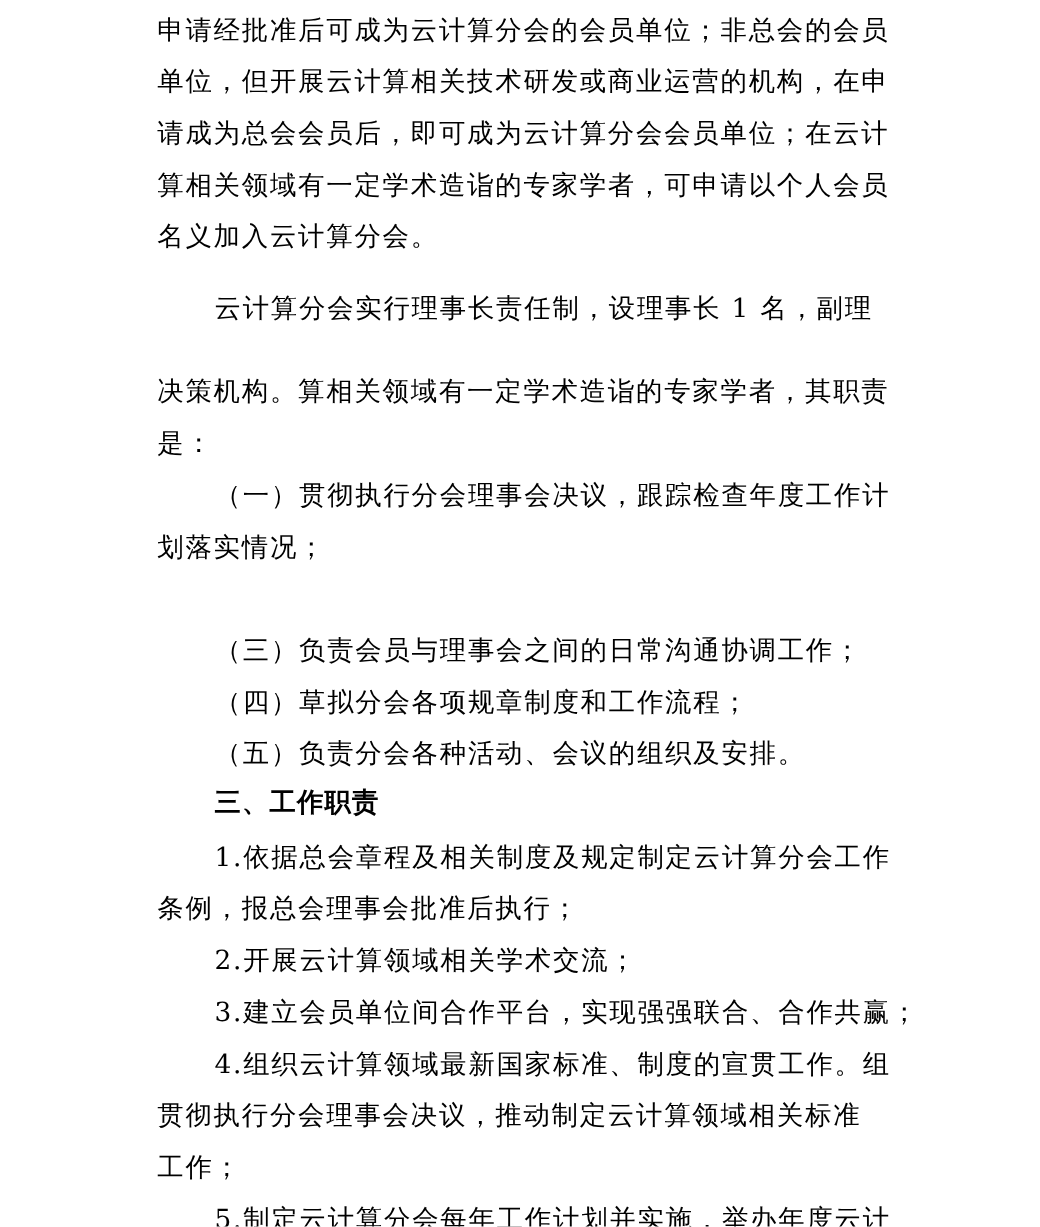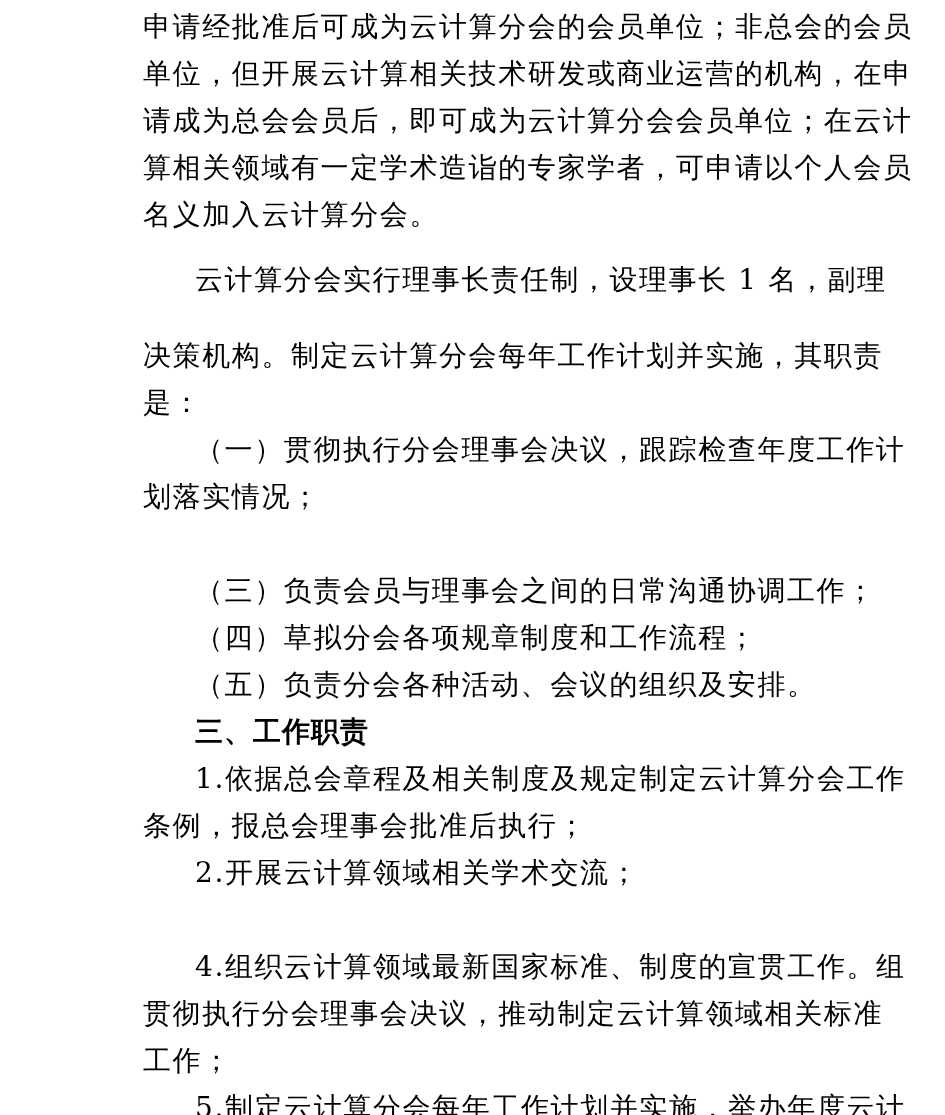--- a/index.html
+++ b/index.html
@@ -1,41 +1,42 @@
 <!DOCTYPE html>
 <html><head>
 <meta charset="utf-8">
 <style>
   html, body { margin: 0; padding: 0; background: #ffffff; }
   body { width: 945px; height: 1115px; overflow: hidden; position: relative;
          font-family: "DejaVu Serif", "Liberation Serif", serif; color: #000; }
   .page { position: absolute; left: 0; top: 0; width: 945px; height: 1115px; }
-  .line { position: absolute; left: 143px; width: 660px; font-size: 28px; line-height: 30px;
+  .line { position: absolute; left: 143px; width: 660px; font-size: 24px; line-height: 30px;
           white-space: nowrap; letter-spacing: 1.6px; }
   .ind { left: 195px; }
-  .heading { font-family: Liberation Sans, sans-serif; font-weight: bold; letter-spacing: 1px; }
+  .heading { font-family: Liberation Mono, monospace; font-weight: bold; letter-spacing: 1px; }
 </style>
 </head>
 <body>
 
 <div class="page">
   <div class="line" style="top:12px">申请经批准后可成为云计算分会的会员单位；非总会的会员</div>
   <div class="line" style="top:59px">单位，但开展云计算相关技术研发或商业运营的机构，在申</div>
   <div class="line" style="top:106px">请成为总会会员后，即可成为云计算分会会员单位；在云计</div>
   <div class="line" style="top:153px">算相关领域有一定学术造诣的专家学者，可申请以个人会员</div>
   <div class="line" style="top:200px">名义加入云计算分会。</div>
   <div class="line ind" style="top:265px">云计算分会实行理事长责任制，设理事长 1 名，副理</div>
-  <div class="line" style="top:341px">决策机构。制定云计算分会每年工作计划并实施，其职责</div>
+  <div class="line" style="top:341px">决策机构。算相关领域有一定学术造诣的专家学者，其职责</div>
   <div class="line" style="top:388px">是：</div>
   <div class="line ind" style="top:435px">（一）贯彻执行分会理事会决议，跟踪检查年度工作计</div>
   <div class="line" style="top:482px">划落实情况；</div>
   <div class="line ind" style="top:576px">（三）负责会员与理事会之间的日常沟通协调工作；</div>
   <div class="line ind" style="top:670px">（五）负责分会各种活动、会议的组织及安排。</div>
   <div class="line ind" style="top:623px">（四）草拟分会各项规章制度和工作流程；</div>
   <div class="line ind heading" style="top:717px">三、工作职责</div>
   <div class="line ind" style="top:764px">1.依据总会章程及相关制度及规定制定云计算分会工作</div>
   <div class="line" style="top:811px">条例，报总会理事会批准后执行；</div>
   <div class="line ind" style="top:858px">2.开展云计算领域相关学术交流；</div>
+  <div class="line ind" style="top:905px">3.建立会员单位间合作平台，实现强强联合、合作共赢；</div>
   <div class="line ind" style="top:952px">4.组织云计算领域最新国家标准、制度的宣贯工作。组</div>
   <div class="line" style="top:999px">贯彻执行分会理事会决议，推动制定云计算领域相关标准</div>
   <div class="line" style="top:1046px">工作；</div>
   <div class="line ind" style="top:1093px">5.制定云计算分会每年工作计划并实施，举办年度云计</div>
 </div>
 
 </body></html>

